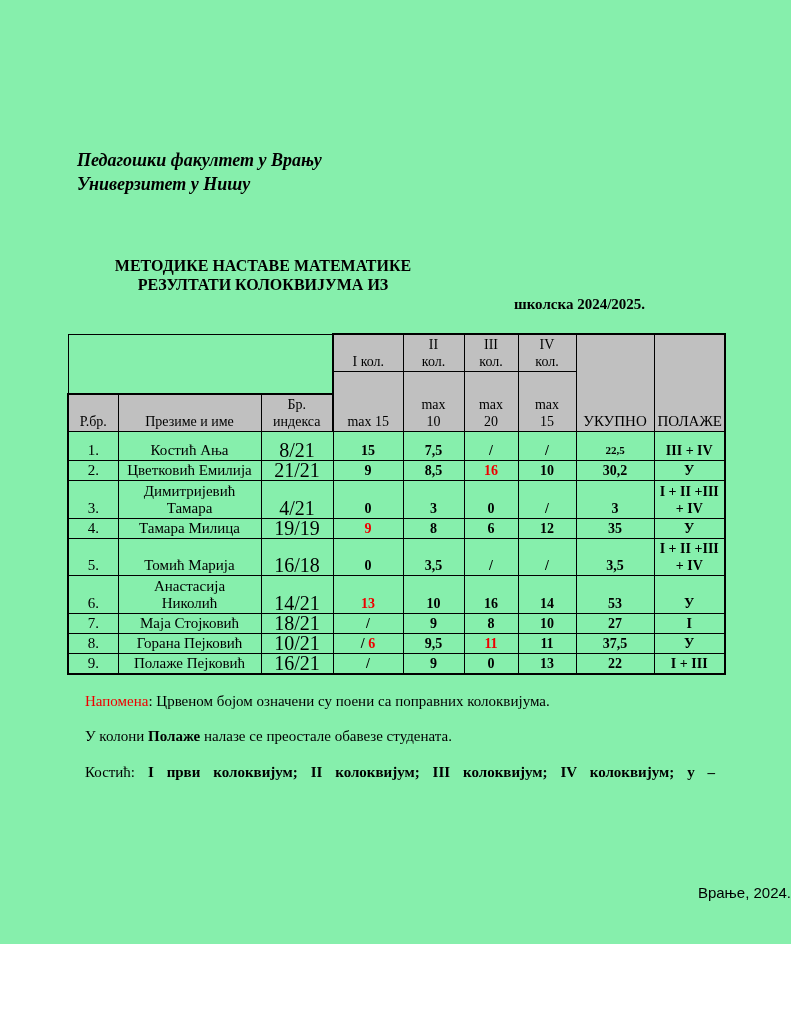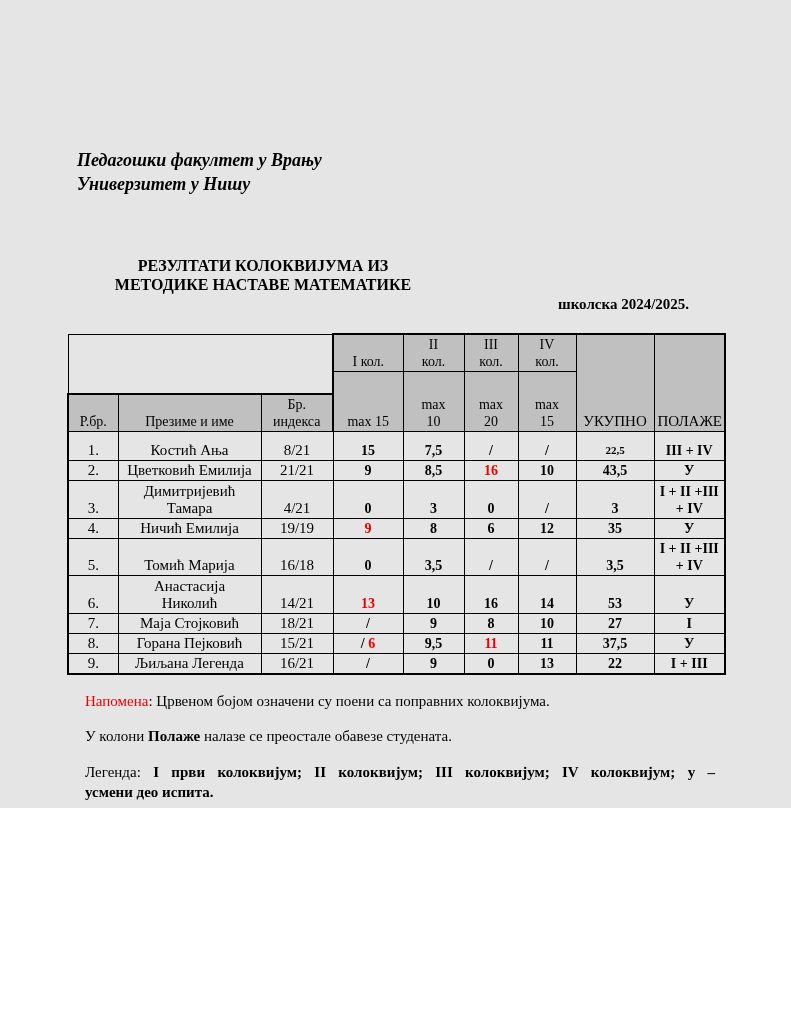--- a/index.html
+++ b/index.html
@@ -1,47 +1,47 @@
 <!DOCTYPE html>
 <html><head>
 <meta charset="utf-8">
 <style>
   html,body{margin:0;padding:0;background:#ffffff;}
   .page{
-    position:relative;width:791px;height:808px;background:#e5e5e5;
+    position:relative;width:791px;height:944px;background:#86efac;
     font-family:"Liberation Serif", serif;color:#000;overflow:hidden;
   }
   .institution{
     position:absolute;left:77px;top:148px;
     font-size:18px;font-weight:bold;font-style:italic;line-height:24px;white-space:pre-line;
   }
   .doc-title{
     position:absolute;left:100px;top:256px;width:326px;text-align:center;
     font-size:16px;font-weight:bold;line-height:19px;
   }
   .school-year{
-    position:absolute;left:514px;top:296px;font-size:15px;font-weight:bold;margin-left:44px;
+    position:absolute;left:514px;top:296px;font-size:15px;font-weight:bold;
   }
   table.results{
     position:absolute;left:67px;top:333px;width:657px;
     border-collapse:collapse;table-layout:fixed;font-size:14px;
   }
   table.results td{
     border:1px solid #000;padding:1px 3px;text-align:center;vertical-align:bottom;
     line-height:17px;overflow:hidden;
   }
   td.ghost{border:none;background:transparent;}
   td.hc{background:#c0c0c0;font-weight:normal;white-space:pre-line;font-size:14px;}
   td.hc-big{font-size:15px;vertical-align:middle;}
   tr.hrow1{height:35px;}
   tr.hrow2{height:22px;}
   tr.hrow3{height:37px;}
   td.name{text-align:left;padding-left:6px;white-space:pre-line;font-size:15px;}
   td.num{font-size:15px;}
-  td.idx{font-size:15px;}
+  td.idx{font-size:20px;}
   td.score,td.total,td.status{font-weight:bold;}
   td.status{white-space:pre-line;}
   .red{color:#ee0000;}
   td.al{text-align:left;padding-left:8px;}
   td.vt{vertical-align:top;}
   td.sm{font-size:11px;}
   .bt{border-top-width:2px !important;}
   .bl{border-left-width:2px !important;margin-top:28px;}
   .br{border-right-width:2px !important;}
   .bb{border-bottom-width:2px !important;}
@@ -58,22 +58,22 @@
 </style>
 </head>
 <body>
 
 <div class="page">
 
   <div class="institution">Педагошки факултет у Врању
 Универзитет у Нишу</div>
 
   <div class="doc-title">
+    <div>МЕТОДИКЕ НАСТАВЕ МАТЕМАТИКЕ</div>
     <div>РЕЗУЛТАТИ КОЛОКВИЈУМА ИЗ</div>
-    <div>МЕТОДИКЕ НАСТАВЕ МАТЕМАТИКЕ</div>
   </div>
 
   <div class="school-year">школска 2024/2025.</div>
 
   <table class="results">
     <colgroup>
       <col style="width:50px">
         <col style="width:143px">
         <col style="width:72px">
       <col style="width:70px">
@@ -125,39 +125,39 @@
           <td class="status br vt">III + IV</td>
         </tr>
         <tr style="height: 18px;">
           <td class="num bl">2.</td>
           <td class="name">Цветковић Емилија</td>
           <td class="idx">21/21</td>
           <td class="score"><span>9</span></td>
           <td class="score"><span>8,5</span></td>
           <td class="score"><span class="red">16</span></td>
           <td class="score"><span>10</span></td>
-          <td class="total">43,5</td>
+          <td class="total">30,2</td>
           <td class="status br">У</td>
         </tr>
         <tr style="height: 38px;">
           <td class="num bl">3.</td>
           <td class="name">Димитријевић
 Тамара</td>
           <td class="idx">4/21</td>
           <td class="score"><span>0</span></td>
           <td class="score"><span>3</span></td>
           <td class="score"><span>0</span></td>
           <td class="score"><span>/</span></td>
           <td class="total">3</td>
           <td class="status br">I + II +III
 + IV</td>
         </tr>
         <tr style="height: 19px;">
           <td class="num bl">4.</td>
-          <td class="name">Ничић Емилија</td>
+          <td class="name">Тамара Милица</td>
           <td class="idx">19/19</td>
           <td class="score"><span class="red">9</span></td>
           <td class="score"><span>8</span></td>
           <td class="score"><span>6</span></td>
           <td class="score"><span>12</span></td>
           <td class="total">35</td>
           <td class="status br">У</td>
         </tr>
         <tr style="height: 37px;">
           <td class="num bl">5.</td>
@@ -190,31 +190,31 @@
           <td class="score"><span>/</span></td>
           <td class="score"><span>9</span></td>
           <td class="score"><span>8</span></td>
           <td class="score"><span>10</span></td>
           <td class="total">27</td>
           <td class="status br">I</td>
         </tr>
         <tr style="height: 19px;">
           <td class="num bl">8.</td>
           <td class="name">Горана Пејковић</td>
-          <td class="idx">15/21</td>
+          <td class="idx">10/21</td>
           <td class="score"><span>/ </span><span class="red">6</span></td>
           <td class="score"><span>9,5</span></td>
           <td class="score"><span class="red">11</span></td>
           <td class="score"><span>11</span></td>
           <td class="total">37,5</td>
           <td class="status br">У</td>
         </tr>
         <tr style="height: 19px;">
           <td class="num bl bb">9.</td>
-          <td class="name bb">Љиљана Легенда</td>
+          <td class="name bb">Полаже Пејковић</td>
           <td class="idx bb">16/21</td>
           <td class="score bb"><span>/</span></td>
           <td class="score bb"><span>9</span></td>
           <td class="score bb"><span>0</span></td>
           <td class="score bb"><span>13</span></td>
           <td class="total bb">22</td>
           <td class="status br bb">I + III</td>
         </tr>
       </tbody>
   </table>
@@ -222,23 +222,20 @@
   <div class="note n2">
     <span>У колони </span><b>Полаже</b><span> налазе се преостале обавезе студената.</span>
   </div>
 
   <div class="note n1">
     <span class="red">Напомена</span><span>: Црвеном бојом означени су поени са поправних колоквијума.</span>
   </div>
 
   <div class="note n3">
     <div class="just">
-      <span>Легенда:</span>
+      <span>Костић:</span>
       <b>I први колоквијум; II колоквијум; III колоквијум; IV колоквијум; у –</b>
     </div>
-    <div>
-      <b>усмени део испита.</b>
-    </div>
   </div>
 
   <div class="footer">Врање, 2024.</div>
 
 </div>
 
 </body></html>

